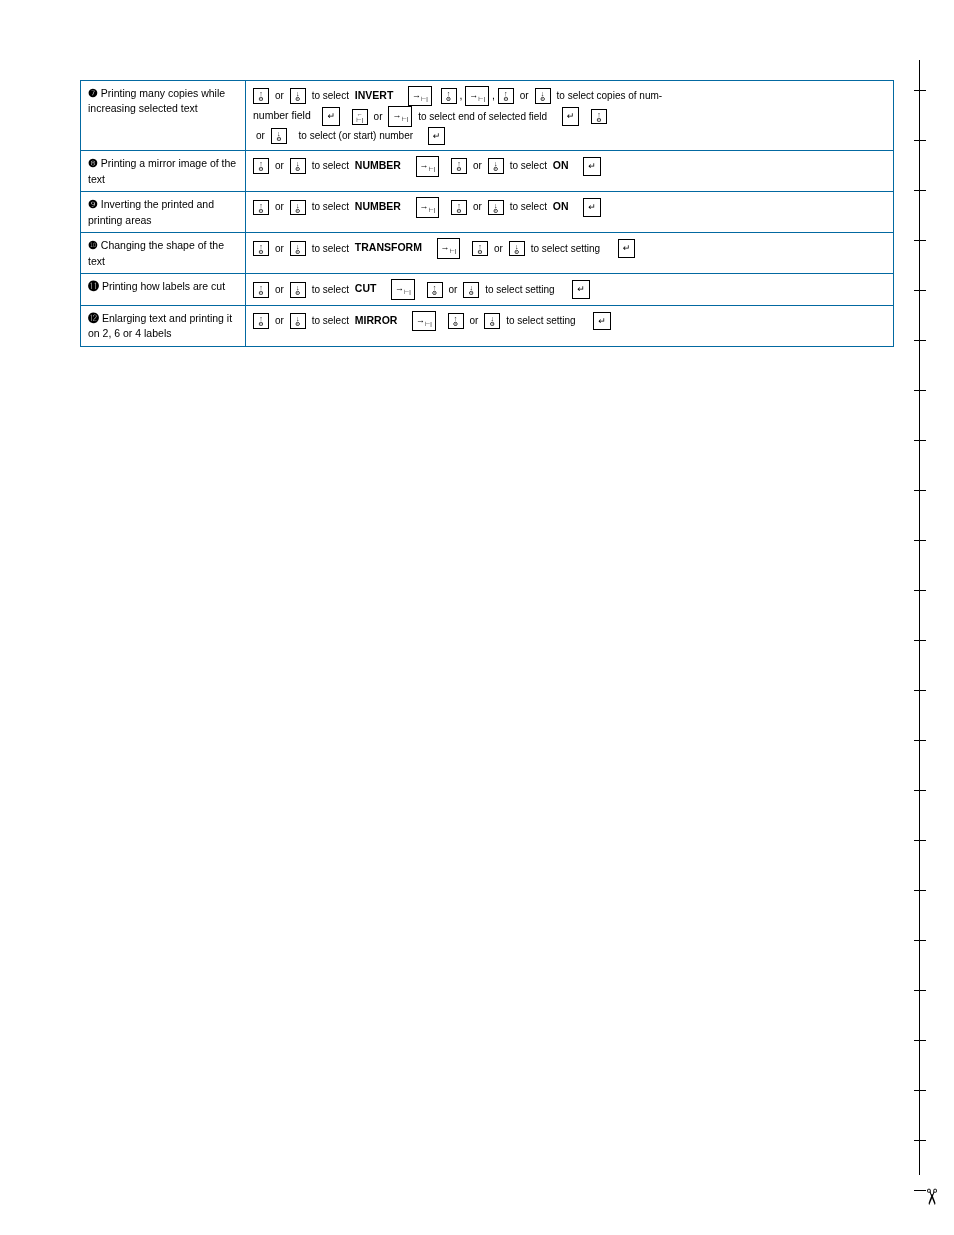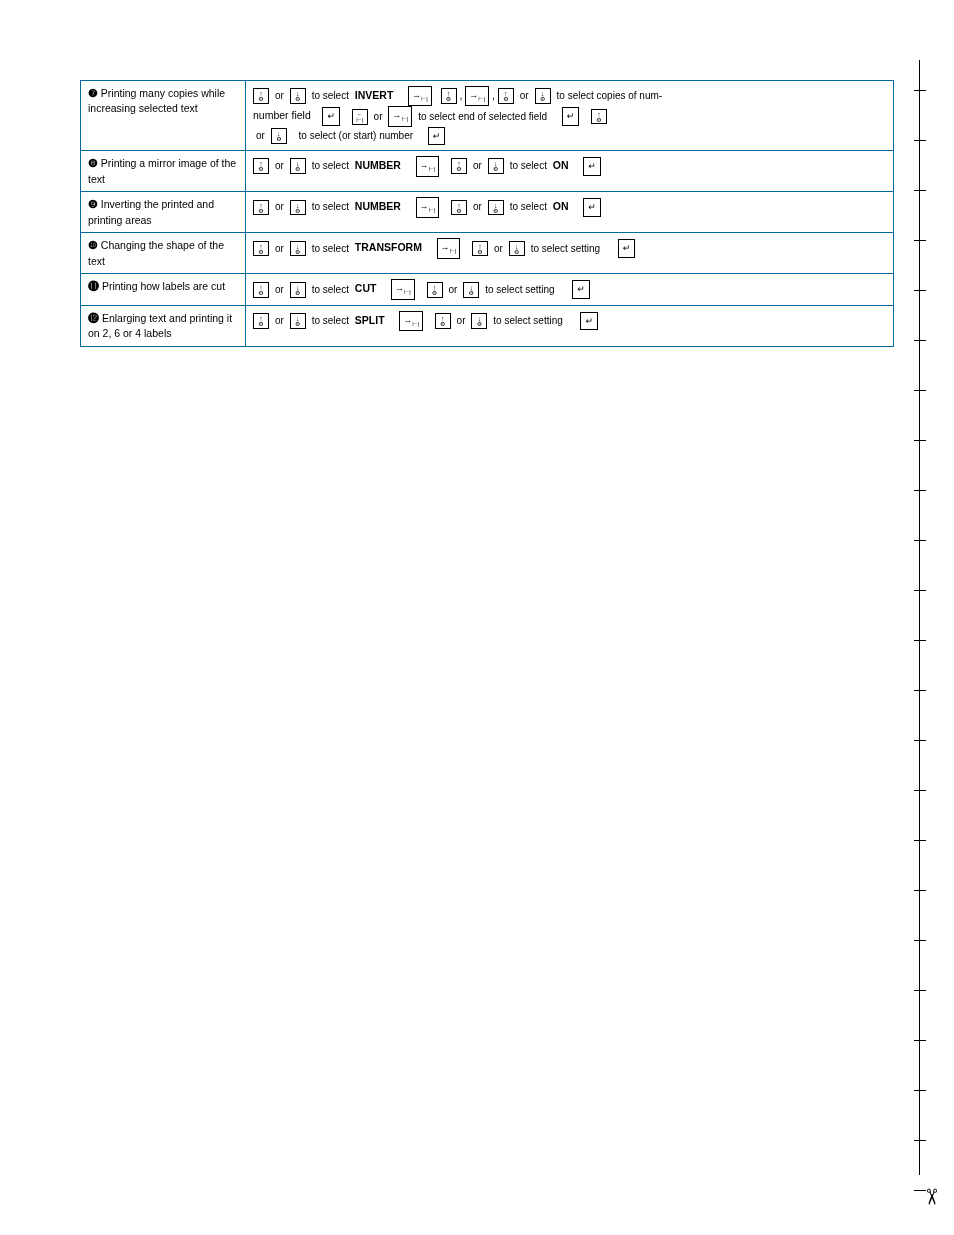--- a/index.html
+++ b/index.html
@@ -361,21 +361,21 @@
         <span class="key-arrows-ud">
               <span class="up-arrow">↑</span>
               <span style="font-size:6px;line-height:0.8;">⚙</span>
             </span>
         <span class="or-text">or</span>
         <span class="key-arrows-ud">
               <span class="down-arrow">↓</span>
               <span style="font-size:6px;line-height:0.8;">⚙</span>
             </span>
         <span class="to-text">to select</span>
-        <span class="bold-word">SPLIT</span>
+        <span class="bold-word">MIRROR</span>
         &nbsp;&nbsp;&nbsp;
         <span class="key-arrow-right">→<sub style="font-size:6px">⊢|</sub></span>
         &nbsp;&nbsp;
         <span class="key-arrows-ud">
               <span class="up-arrow">↑</span>
               <span style="font-size:6px;line-height:0.8;">⚙</span>
             </span>
         <span class="or-text">or</span>
         <span class="key-arrows-ud">
               <span class="down-arrow">↓</span>

